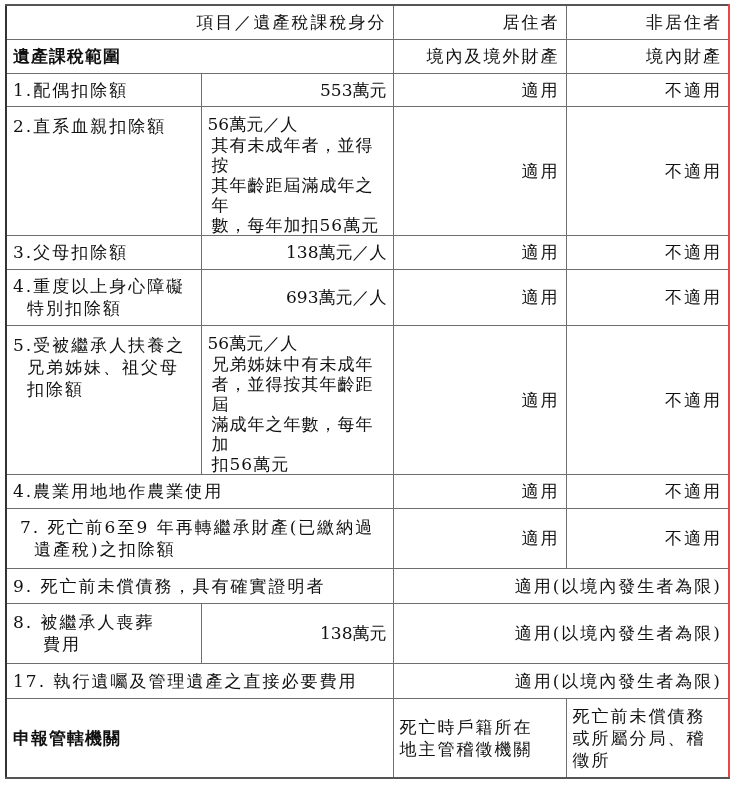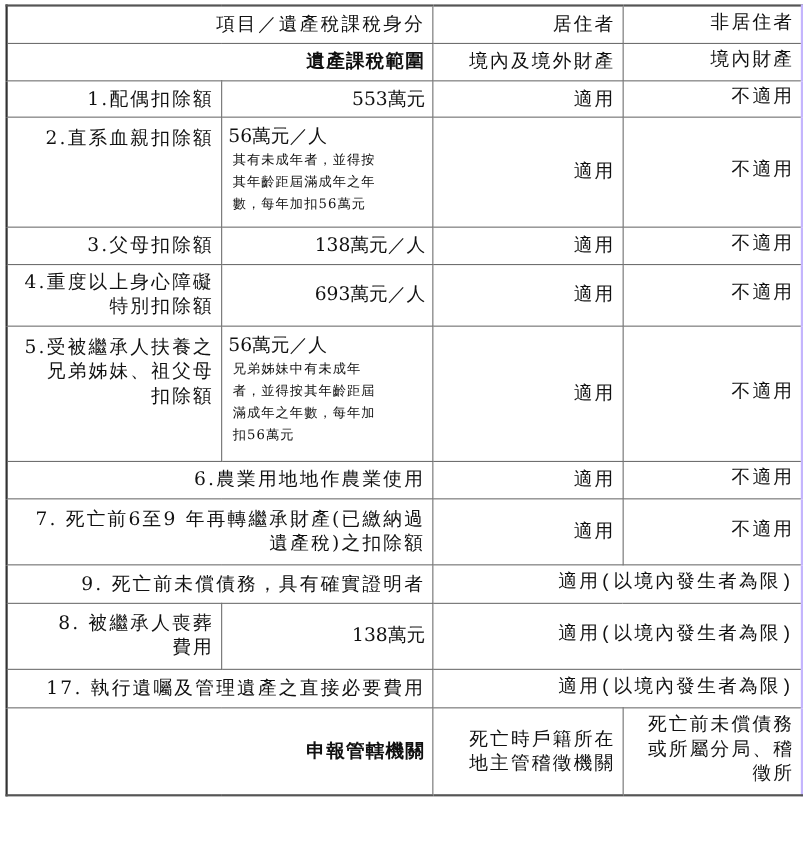--- a/index.html
+++ b/index.html
@@ -5,26 +5,26 @@
   html, body { margin: 0; padding: 0; background: #ffffff; }
   body { width: 733px; height: 787px; position: relative; overflow: hidden;
          font-family: "DejaVu Serif", "Liberation Serif", serif; color: #111; }
   .tbl { position: absolute; left: 5px; top: 4px; width: 723px; border-collapse: collapse;
          table-layout: fixed; }
   .tbl td { border: 1.5px solid #6f6f6f; padding: 0 6px; vertical-align: middle;
             font-size: 17px; line-height: 22px; box-sizing: border-box; }
   .tbl tr:first-child td { border-top: 2px solid #555; }
   .tbl tr:last-child td { border-bottom: 2.5px solid #555; }
   .tbl td:first-child { border-left: 2px solid #333; }
-  .tbl td:last-child { border-right: 2px solid #c4b5fd; font-family: Liberation Mono, monospace; }
+  .tbl td:last-child { border-right: 2px solid #ef4444; }
   .c { text-align: right; }
-  .l { text-align: right; }
+  .l { text-align: left; }
   .bold { font-weight: bold; font-size: 18px; letter-spacing: 1px; }
   .indent { display: block; padding-left: 14px; }
-  .note { display: block; font-size: 12px; line-height: 20px; text-align: left; padding-left: 4px; letter-spacing: 1px; }
+  .note { display: block; font-size: 17px; line-height: 20px; text-align: left; padding-left: 4px; letter-spacing: 1px; }
   .amt { display: block; text-align: left; }
   .sp { letter-spacing: 2px; }
 </style>
 </head>
 <body>
 
 <table class="tbl">
   <colgroup>
     <col style="width:195px">
       <col style="width:192px">
@@ -92,21 +92,21 @@
       <span class="note">兄弟姊妹中有未成年</span>
       <span class="note">者，並得按其年齡距屆</span>
       <span class="note">滿成年之年數，每年加</span>
       <span class="note">扣56萬元</span>
     </td>
     <td class="c sp">適用</td>
     <td class="c sp">不適用</td>
   </tr>
 
   <tr style="height:34px">
-    <td colspan="2" class="l sp">6.農業用地地作農業使用</td>
+    <td colspan="2" class="l sp">4.農業用地地作農業使用</td>
     <td class="c sp">適用</td>
     <td class="c sp">不適用</td>
   </tr>
 
   <tr style="height:60px">
     <td colspan="2" class="l sp" style="padding-left:13px">
       <span style="display:block">7. 死亡前6至9 年再轉繼承財產(已繳納過</span>
       <span class="indent">遺產稅)之扣除額</span>
     </td>
     <td class="c sp">適用</td>

